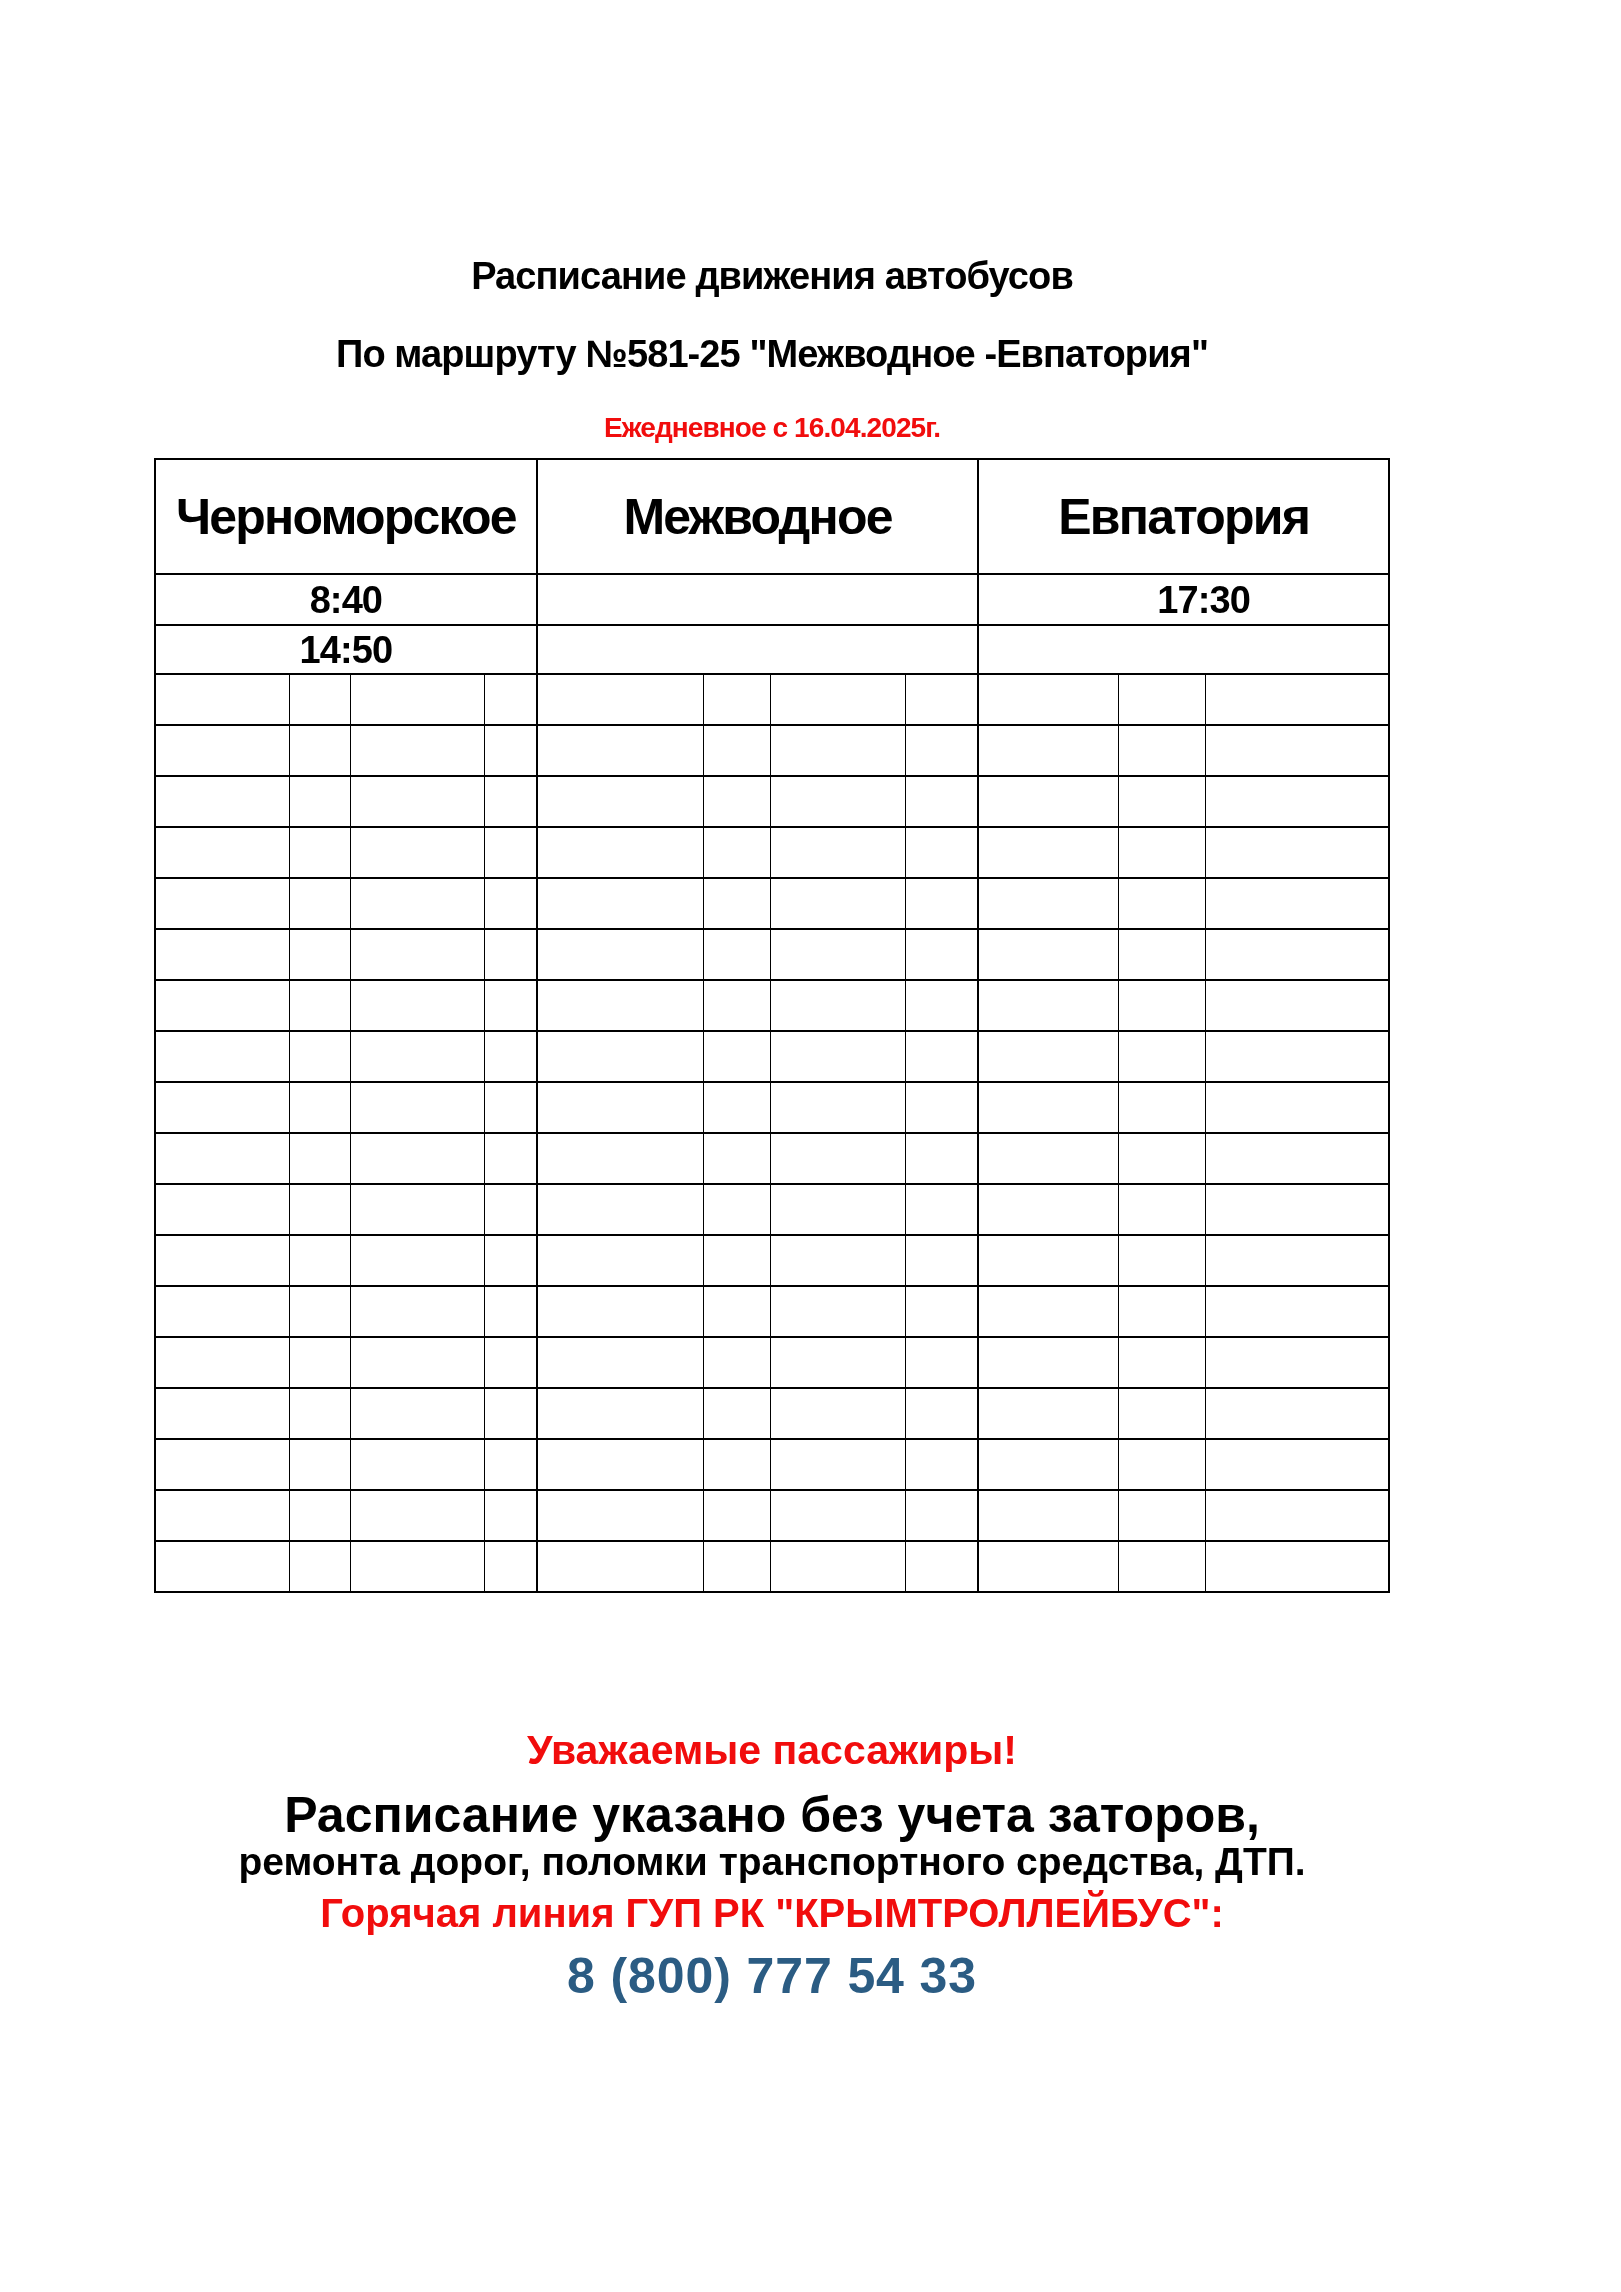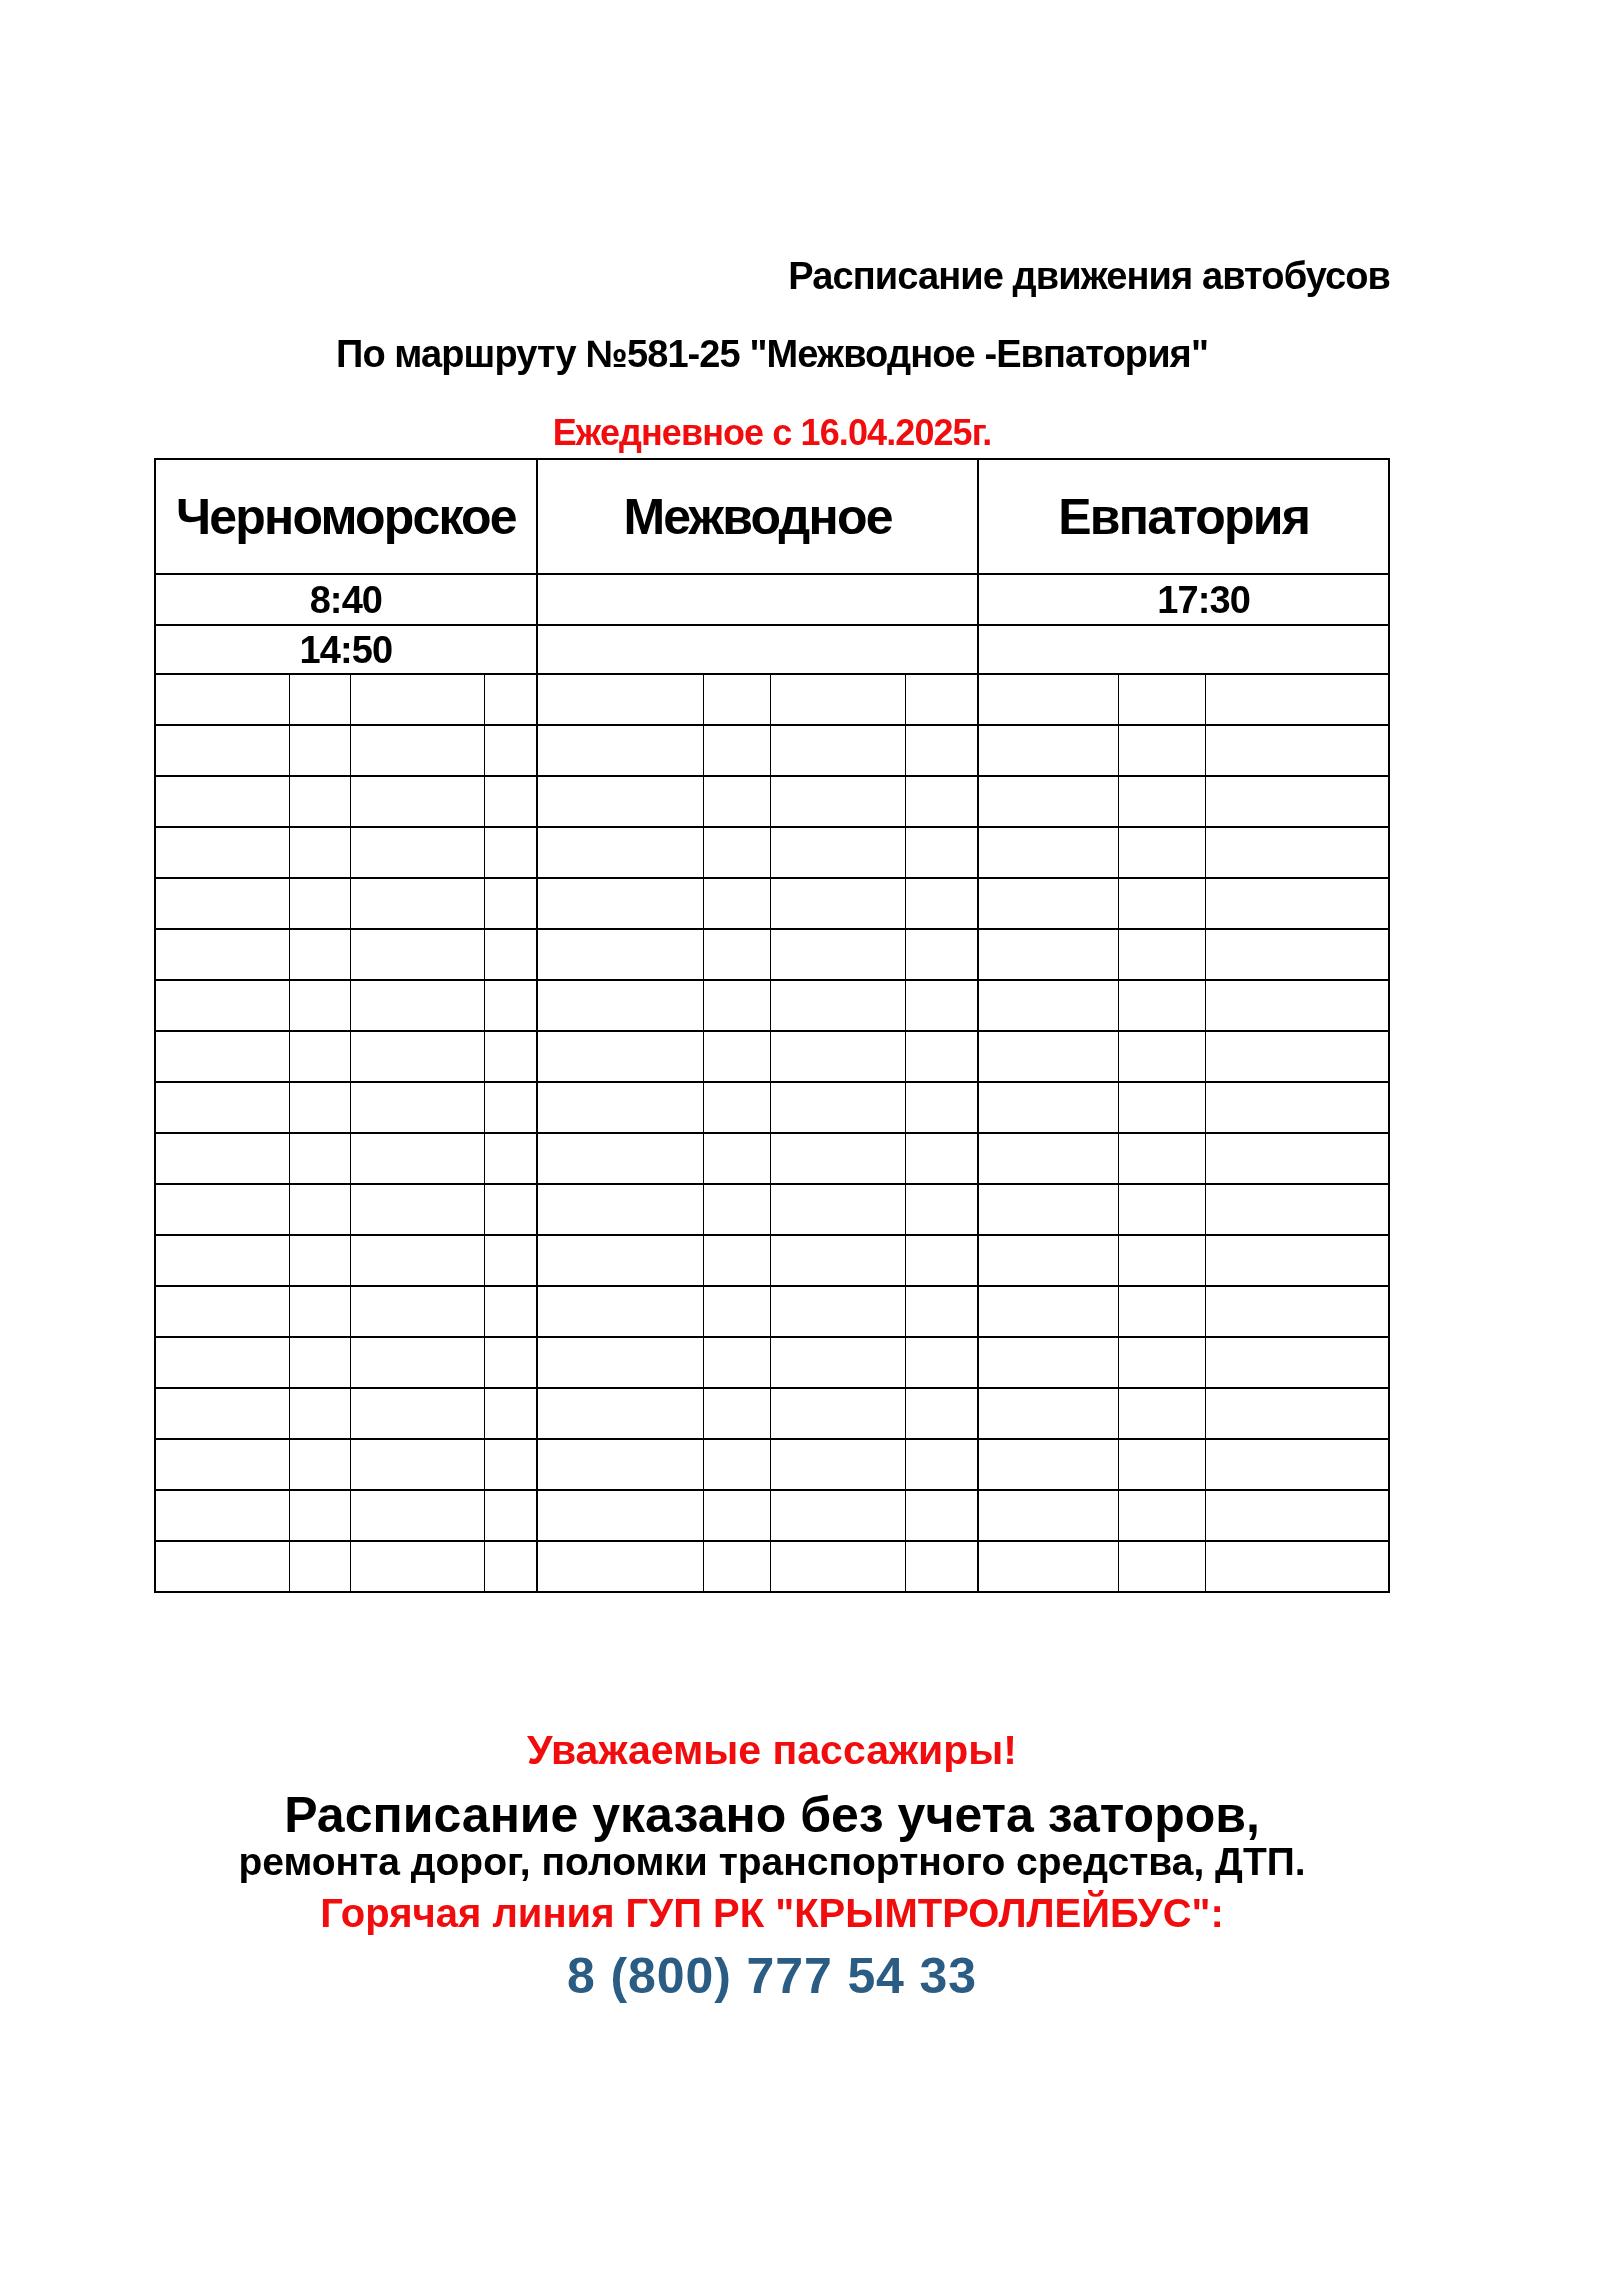--- a/index.html
+++ b/index.html
@@ -11,23 +11,23 @@
     color:#000;
     overflow:hidden;
   }
   .center-line{
     position:absolute;
     left:154px;width:1236px;
     text-align:center;
     font-weight:bold;
     white-space:nowrap;
   }
-  .title1{top:255px;font-size:38px;letter-spacing:-0.9px;text-align:right;}
+  .title1{top:255px;font-size:38px;letter-spacing:-0.9px;}
   .title2{top:333px;font-size:38px;letter-spacing:-0.9px;}
-  .title3{top:412px;font-size:36px;letter-spacing:-0.9px;color:#f10d0d;}
+  .title3{top:412px;font-size:28px;letter-spacing:-0.9px;color:#f10d0d;}
   table.schedule{
     position:absolute;
     left:154px;top:458px;
     width:1236px;
     border-collapse:collapse;
     table-layout:fixed;
   }
   table.schedule td,table.schedule th{
     border-top:2.7px solid #000;
     border-bottom:2.7px solid #000;

